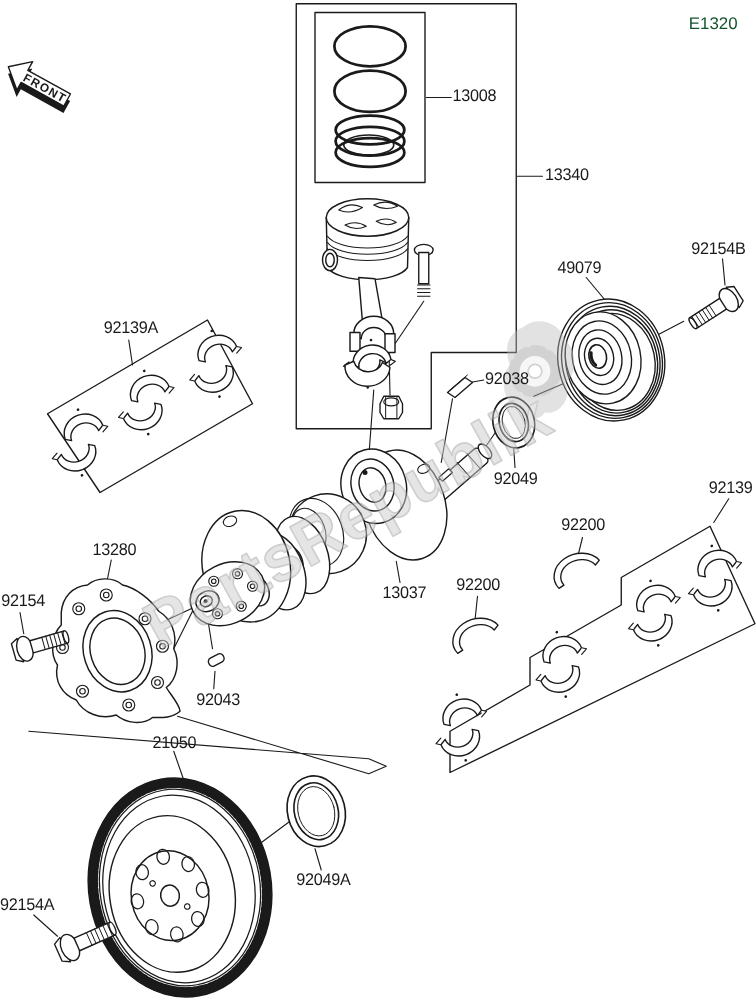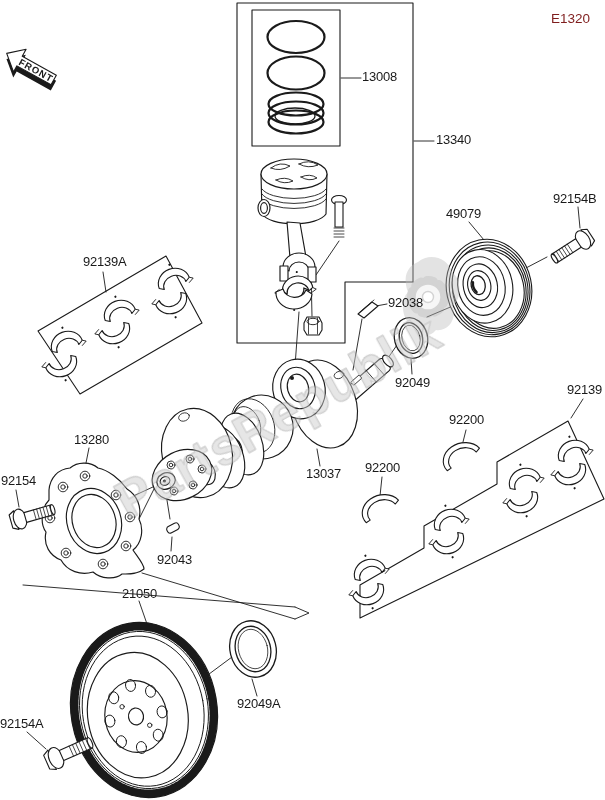--- a/index.html
+++ b/index.html
@@ -7,21 +7,21 @@
     position:relative;width:605px;height:800px;background:#ffffff;overflow:hidden;
     font-family:"Liberation Sans", sans-serif;
   }
   .art{position:absolute;left:0;top:0;}
   .callout{
     position:absolute;font-size:13.5px;line-height:1;color:#1a1a1a;
     white-space:nowrap;letter-spacing:-0.2px;transform:scaleX(.96);transform-origin:left top;
     cursor:pointer;
   }
   .pagecode{
-    position:absolute;font-size:13.5px;line-height:1;color:#7f1d1d;letter-spacing:0;
+    position:absolute;font-size:13.5px;line-height:1;color:#14532d;letter-spacing:0;
     white-space:nowrap;
   }
   svg *{vector-effect:non-scaling-stroke;}
 </style>
 </head>
 <body>
 
 <div class="stage">
 
 <svg class="art" width="605" height="800" viewBox="0 0 605 800" fill="none" stroke="#1a1a1a" stroke-width="1.1" stroke-linejoin="round" stroke-linecap="round">

